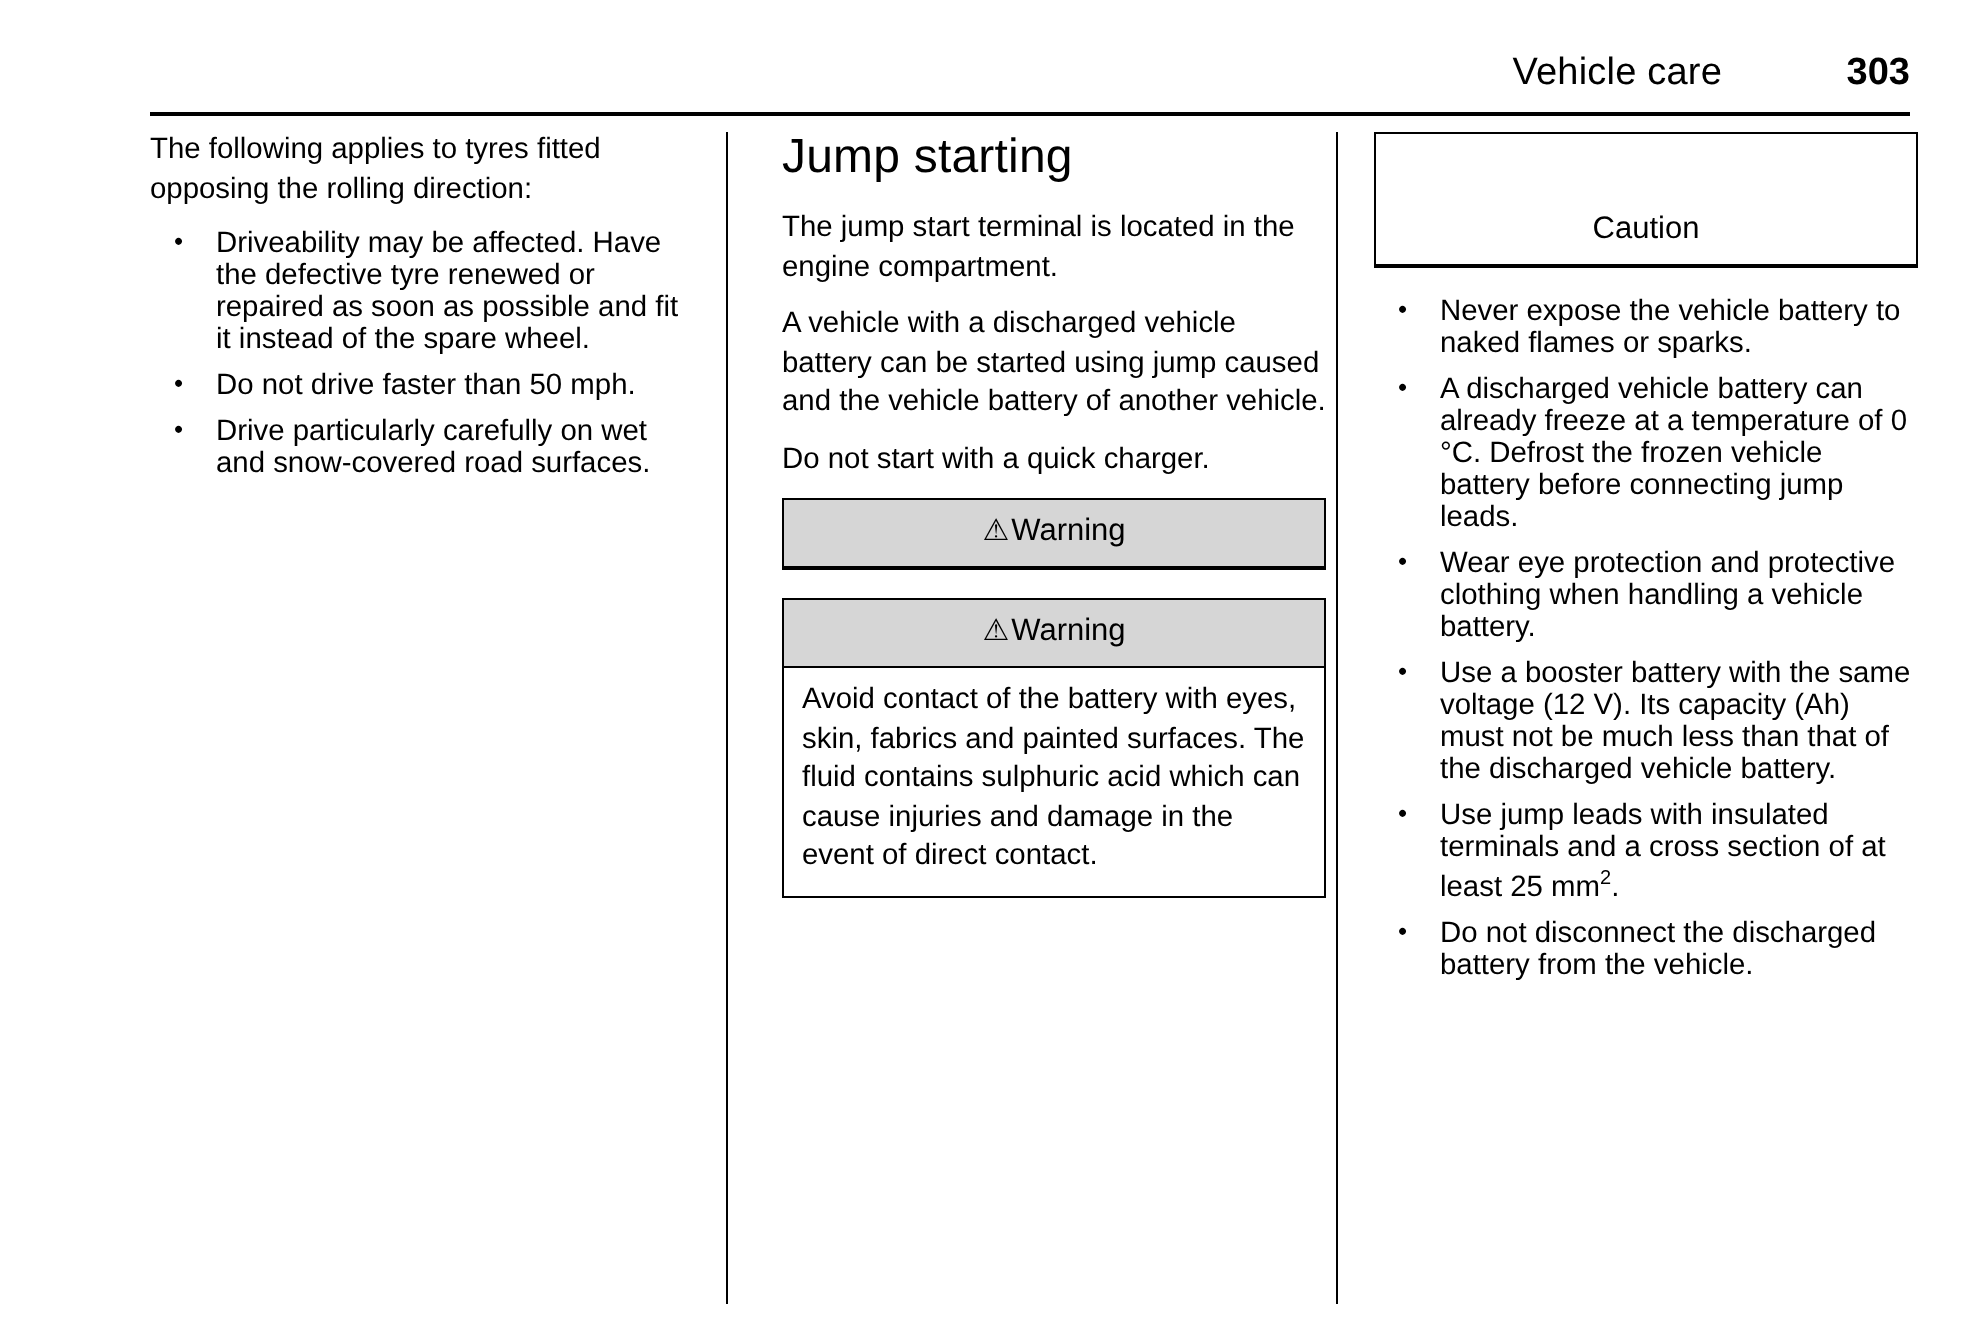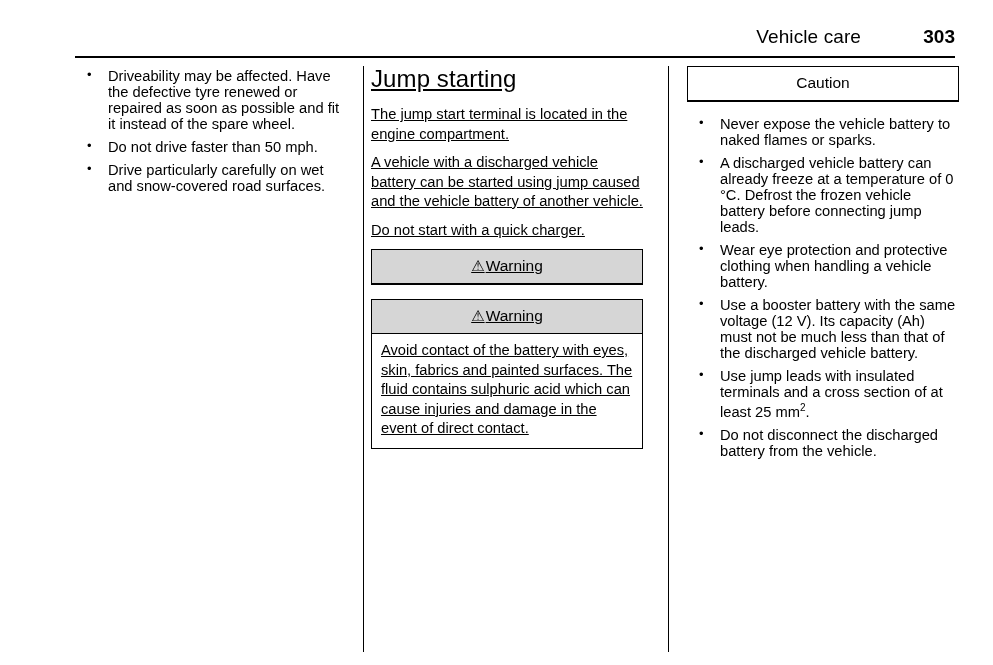--- a/index.html
+++ b/index.html
@@ -60,21 +60,21 @@
     width: 886px;
     height: 590px;
   }
   .col {
     position: absolute;
     top: 0;
     width: 272px;
     height: 586px;
   }
   .col-1 { left: 0px; }
-  .col-2 { left: 296px; text-decoration: underline; }
+  .col-2 { left: 316px; }
   .col-3 { left: 612px; }
   .col-divider {
     position: absolute;
     top: 0;
     width: 1px;
     height: 586px;
     background: #000000;
   }
   .div-1 { left: 288px; }
   .div-2 { left: 593px; }
@@ -130,20 +130,21 @@
   }
   .box-body {
     padding: 7px 9px 9px 9px;
     font-size: 14.7px;
     line-height: 19.5px;
   }
   .box-body p { margin: 0; }
   .caution-box .box-head {
     background: #ffffff;
     font-size: 15.5px;
+    margin-top: 32px;
   }
   .ref-line {
     margin-top: 2px;
   }
   .ref-arrow {
     font-size: 13px;
   }
   sup { font-size: 10px; vertical-align: super; }
 </style>
 </head>
@@ -156,20 +157,21 @@
     <span class="header-page">303</span>
   </div>
   <div class="header-rule"></div>
 
   <div class="columns">
 
     <div class="col-divider div-1"></div>
     <div class="col-divider div-2"></div>
 
     <div class="col col-1">
+      <p class="body">The following applies to tyres fitted opposing the rolling direction:</p>
       <ul class="bullets">
         <li>Driveability may be affected. Have the defective tyre renewed or repaired as soon as possible and fit it instead of the spare wheel.</li>
         <li>Do not drive faster than 50 mph.</li>
         <li>Drive particularly carefully on wet and snow-covered road surfaces.</li>
       </ul>
     </div>
 
     <div class="col col-2">
       <h2 class="section-title">Jump starting</h2>
       <p class="body">The jump start terminal is located in the engine compartment.</p>

